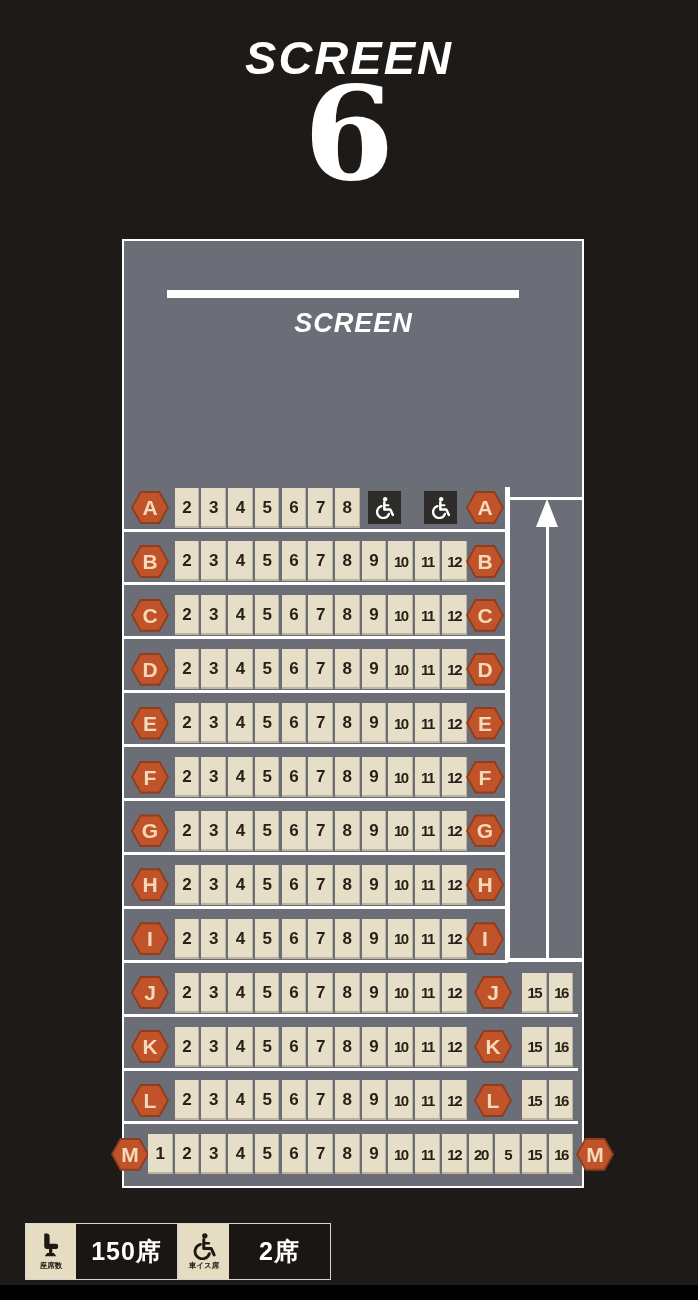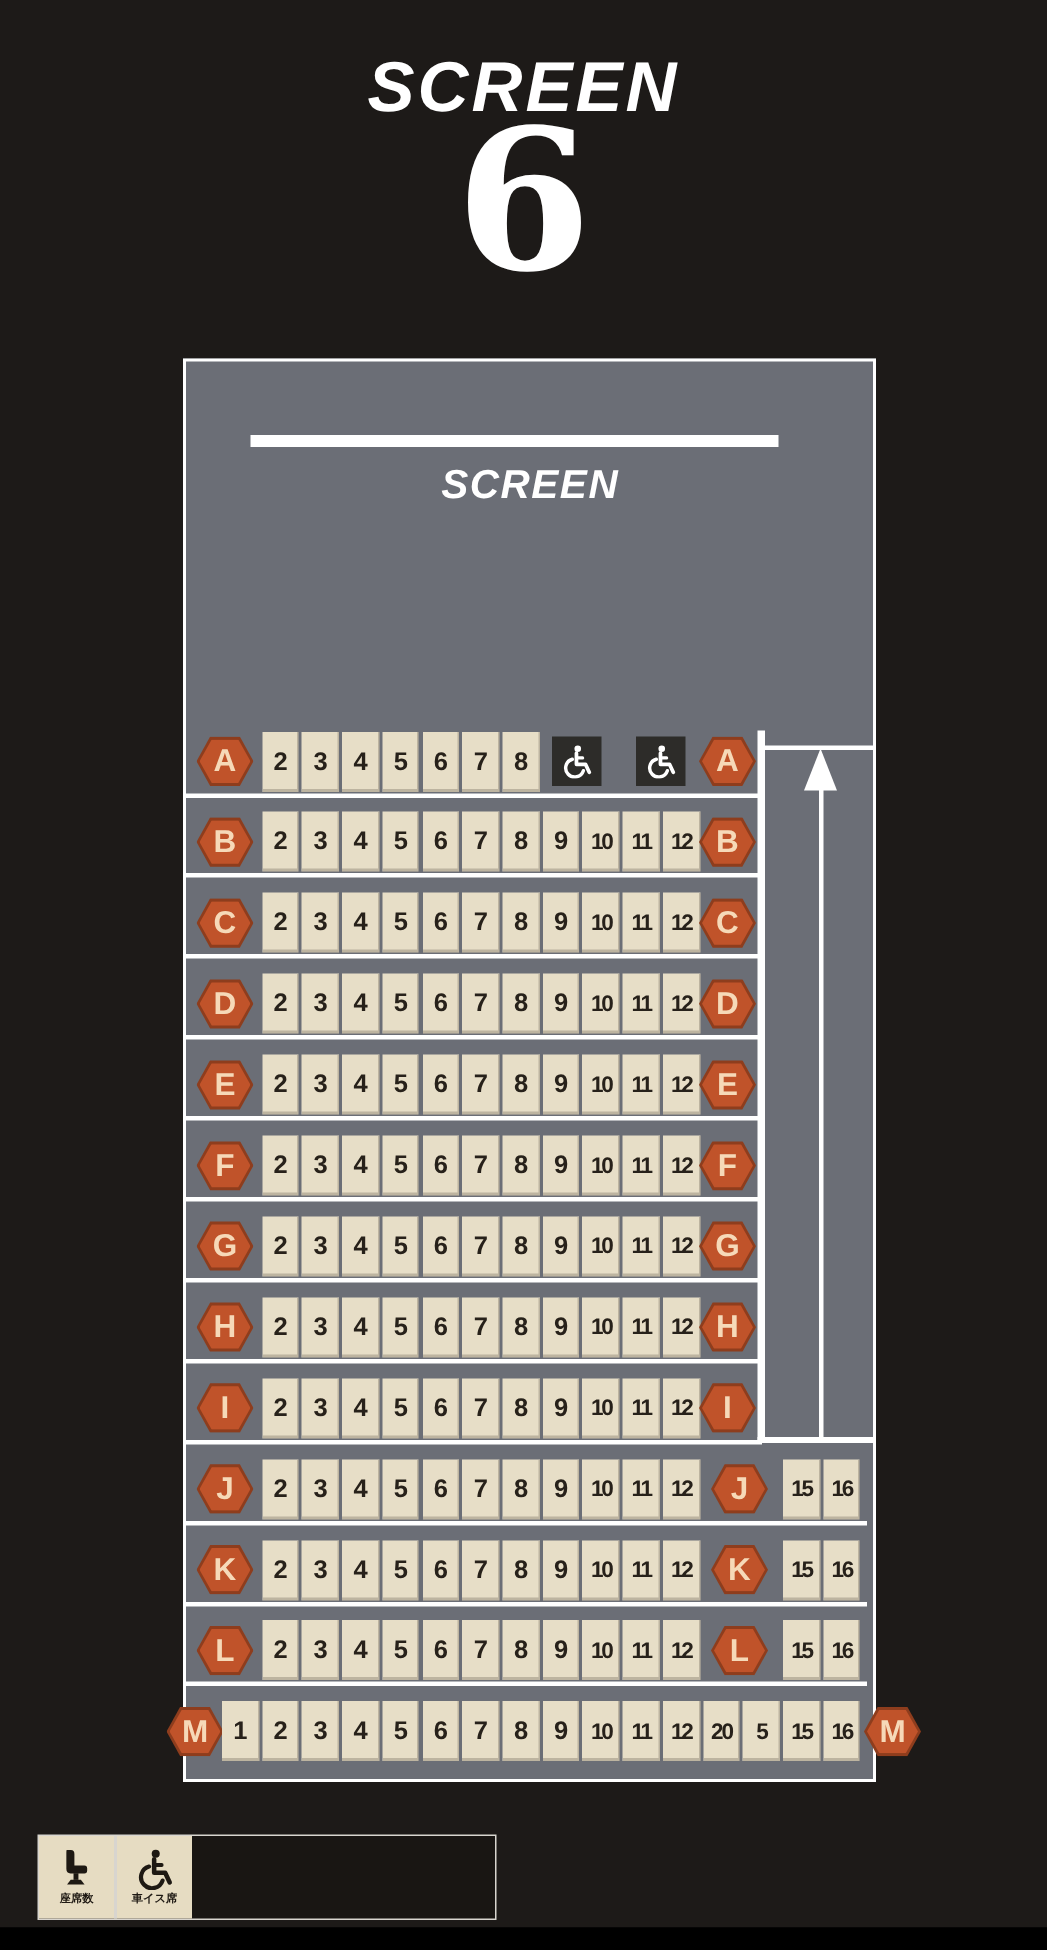--- a/index.html
+++ b/index.html
@@ -732,24 +732,26 @@
 
   <div id="legend">
     <div class="legend-tile">
       <svg viewBox="0 0 24 24">
         <path d="M6.4 1.2 h2.4 q2 0 2 2.2 V10 h5.7 q1.6 0 1.6 1.7 v1.1 q0 1.7 -1.6 1.7 H8.6 q-2.4 0 -2.4 -2.6 V3.4 q0 -2.2 0.2 -2.2 z" fill="currentColor"></path>
         <rect x="10.3" y="14.4" width="2.8" height="3.8" fill="currentColor"></rect>
         <path d="M6.6 20.8 h10 l-2.1 -2.7 h-5.8 z" fill="currentColor"></path>
       </svg>
       <div class="legend-caption">座席数</div>
     </div>
+    <div class="legend-value">150席</div>
     <div class="legend-tile divider">
       <svg viewBox="0 0 24 24">
         <circle cx="12.7" cy="3.3" r="2.3" fill="currentColor"></circle>
         <path d="M11.8 6.4 V14.1 H18.1 L20.7 19.7" fill="none" stroke="currentColor" stroke-width="2.6" stroke-linecap="round" stroke-linejoin="round"></path>
         <path d="M11.9 9.7 H16.1" stroke="currentColor" stroke-width="2.2" stroke-linecap="round"></path>
         <path d="M8.9 10.6 A6.3 6.3 0 1 0 16.6 18.6" fill="none" stroke="currentColor" stroke-width="2.4" stroke-linecap="round"></path>
       </svg>
       <div class="legend-caption">車イス席</div>
     </div>
+    <div class="legend-value">2席</div>
   </div>
 
 </div>
 
 </body></html>

